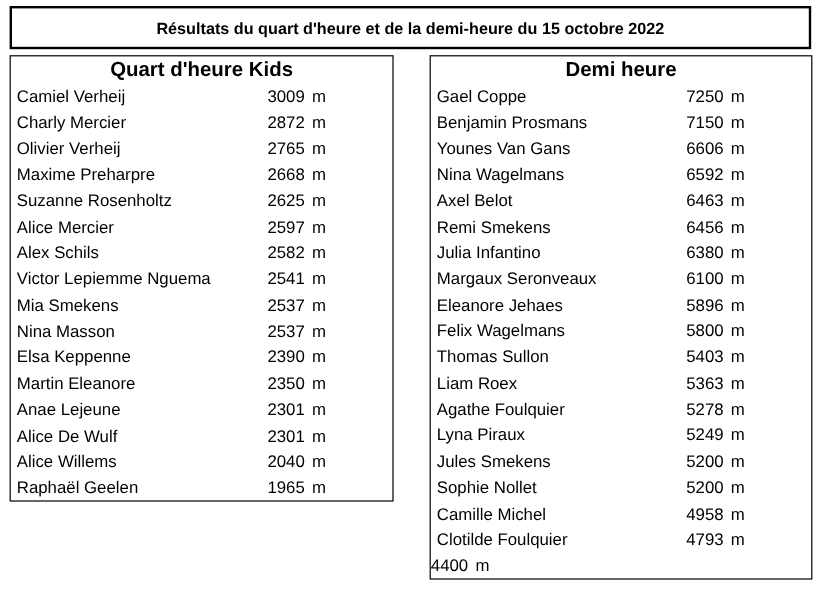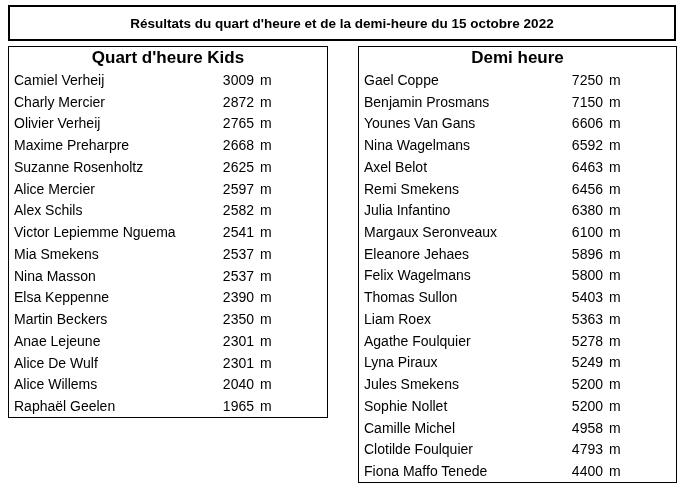--- a/index.html
+++ b/index.html
@@ -122,21 +122,21 @@
         <span class="name">Nina Masson</span>
         <span class="num">2537</span>
         <span class="unit">m</span>
       </div>
       <div class="row">
         <span class="name">Elsa Keppenne</span>
         <span class="num">2390</span>
         <span class="unit">m</span>
       </div>
       <div class="row">
-        <span class="name">Martin Beckers</span>
+        <span class="name">Martin Eleanore</span>
         <span class="num">2350</span>
         <span class="unit">m</span>
       </div>
       <div class="row">
         <span class="name">Anae Lejeune</span>
         <span class="num">2301</span>
         <span class="unit">m</span>
       </div>
       <div class="row">
         <span class="name">Alice De Wulf</span>
@@ -243,18 +243,17 @@
         <span class="name">Camille Michel</span>
         <span class="num">4958</span>
         <span class="unit">m</span>
       </div>
       <div class="row">
         <span class="name">Clotilde Foulquier</span>
         <span class="num">4793</span>
         <span class="unit">m</span>
       </div>
       <div class="row">
-        <span class="name">Fiona Maffo Tenede</span>
         <span class="num">4400</span>
         <span class="unit">m</span>
       </div>
     </div>
 </div>
 
 </body></html>

